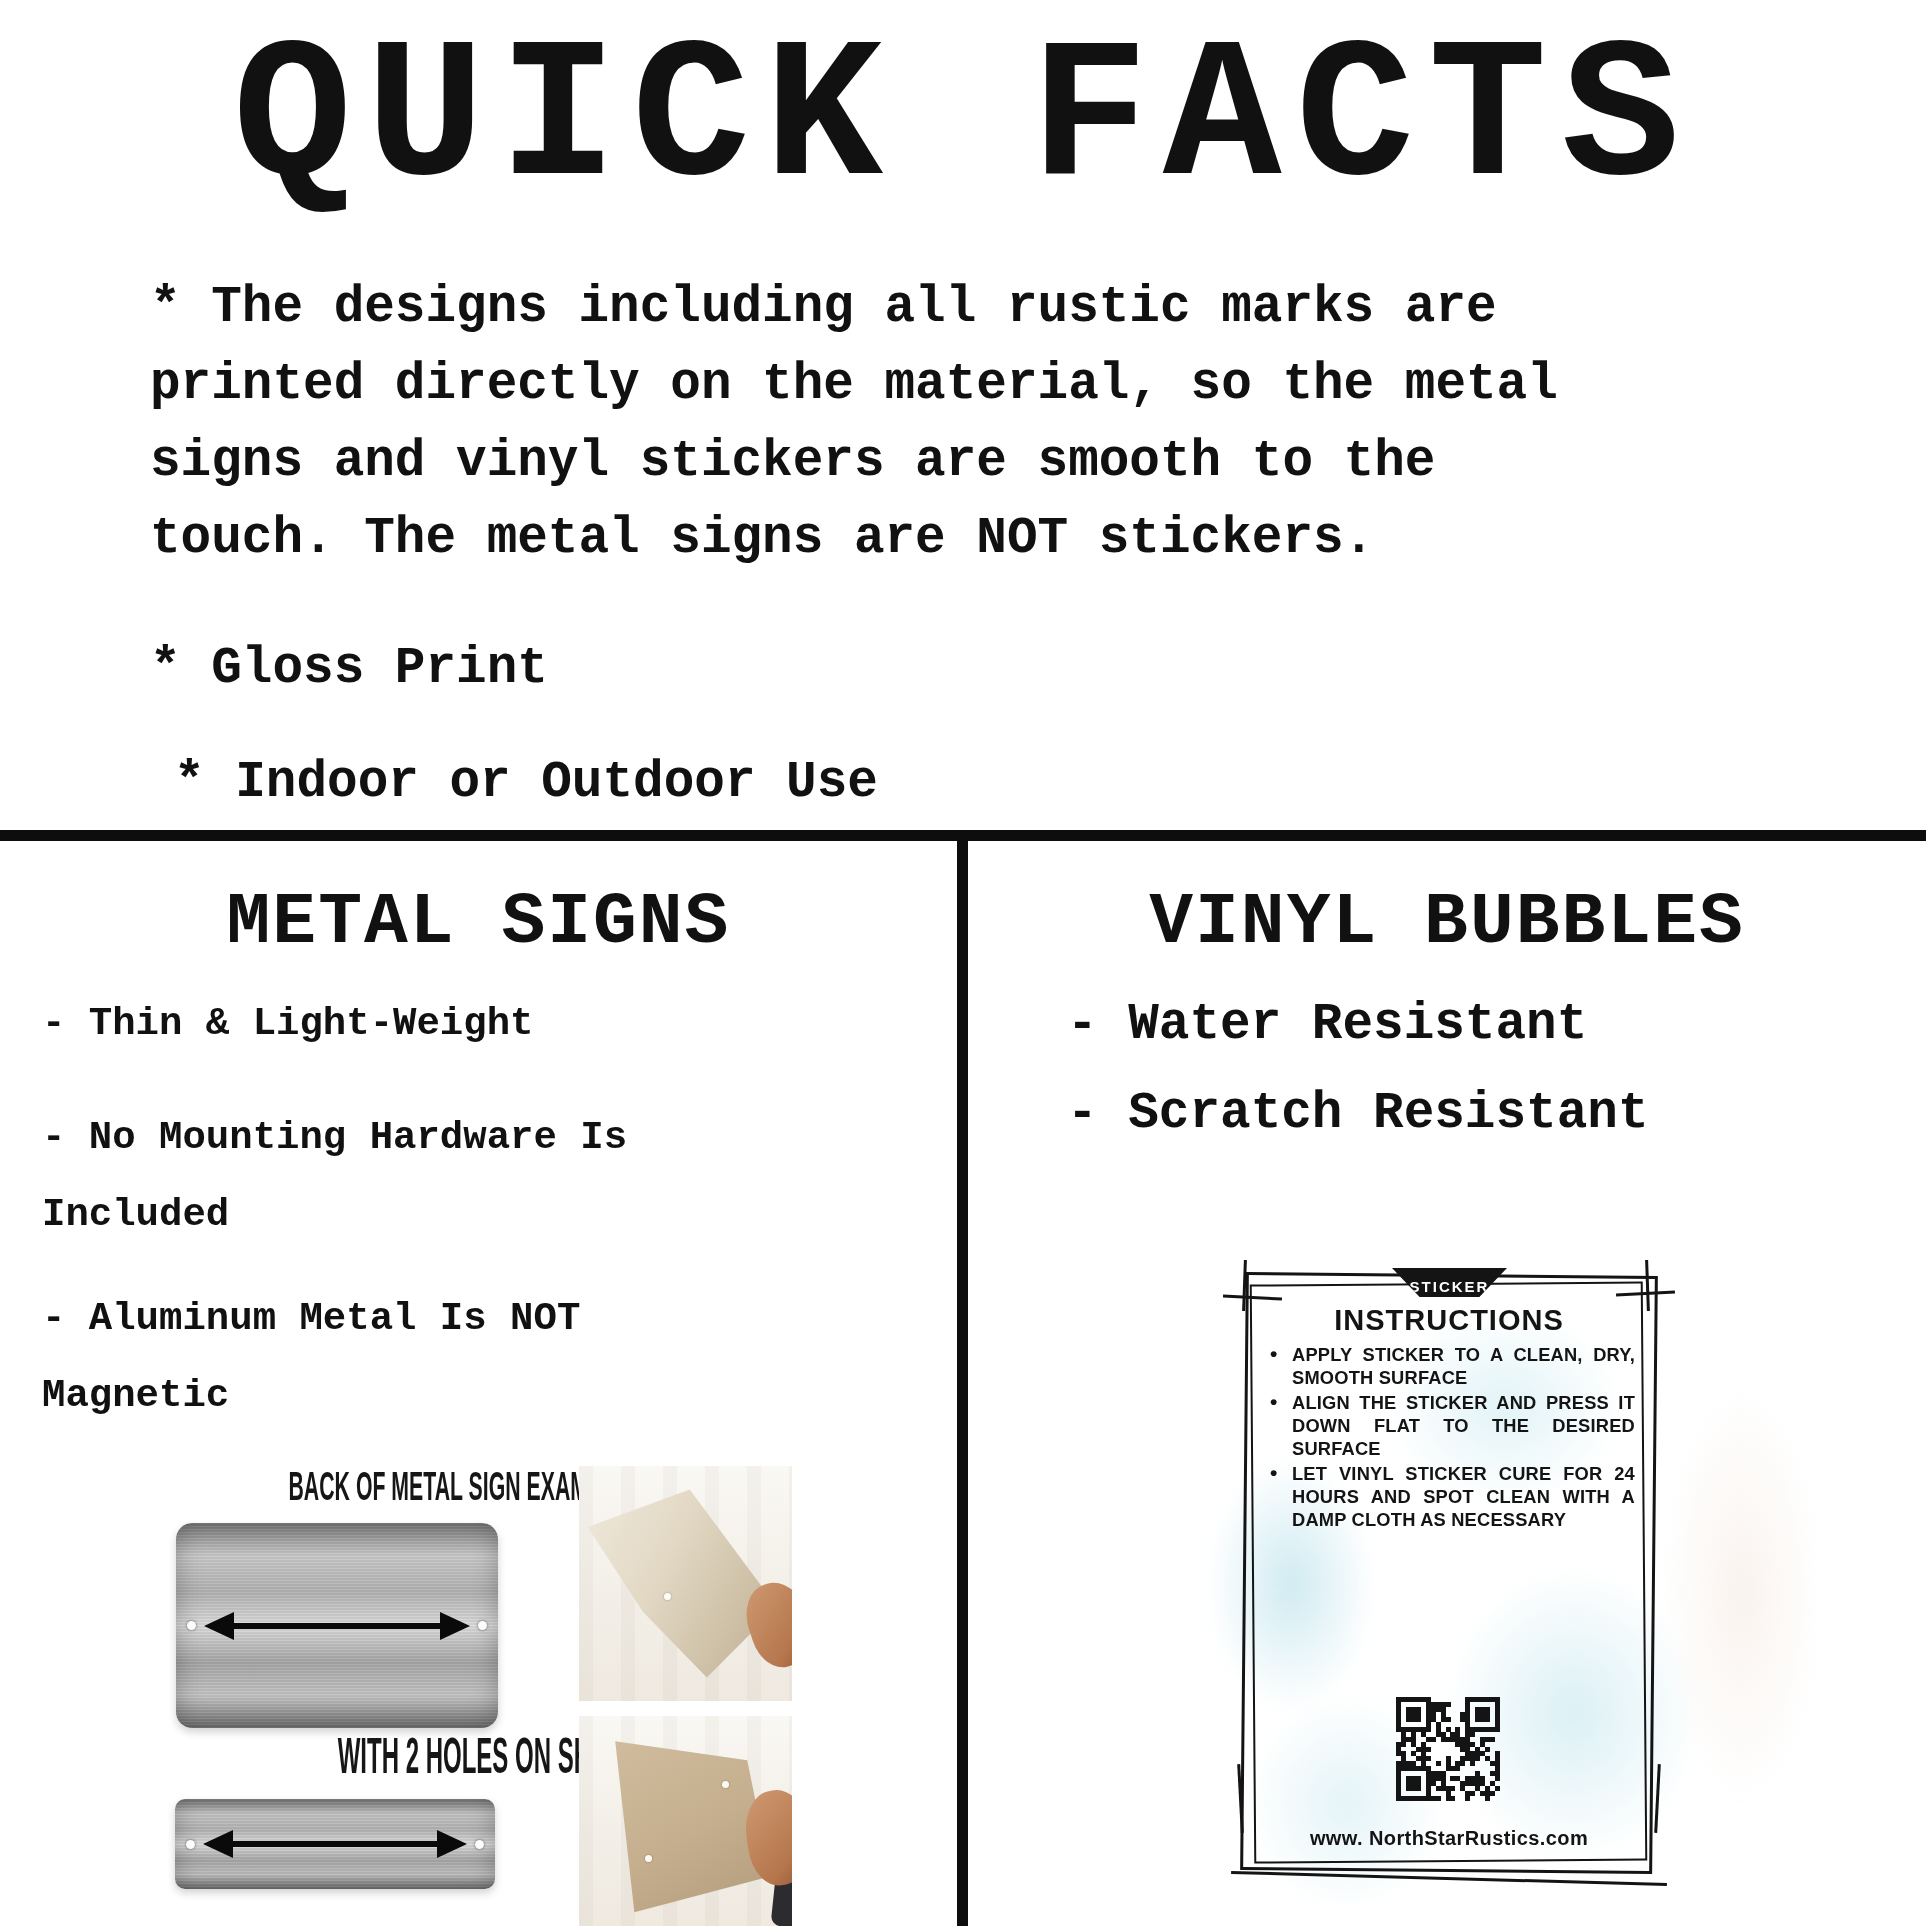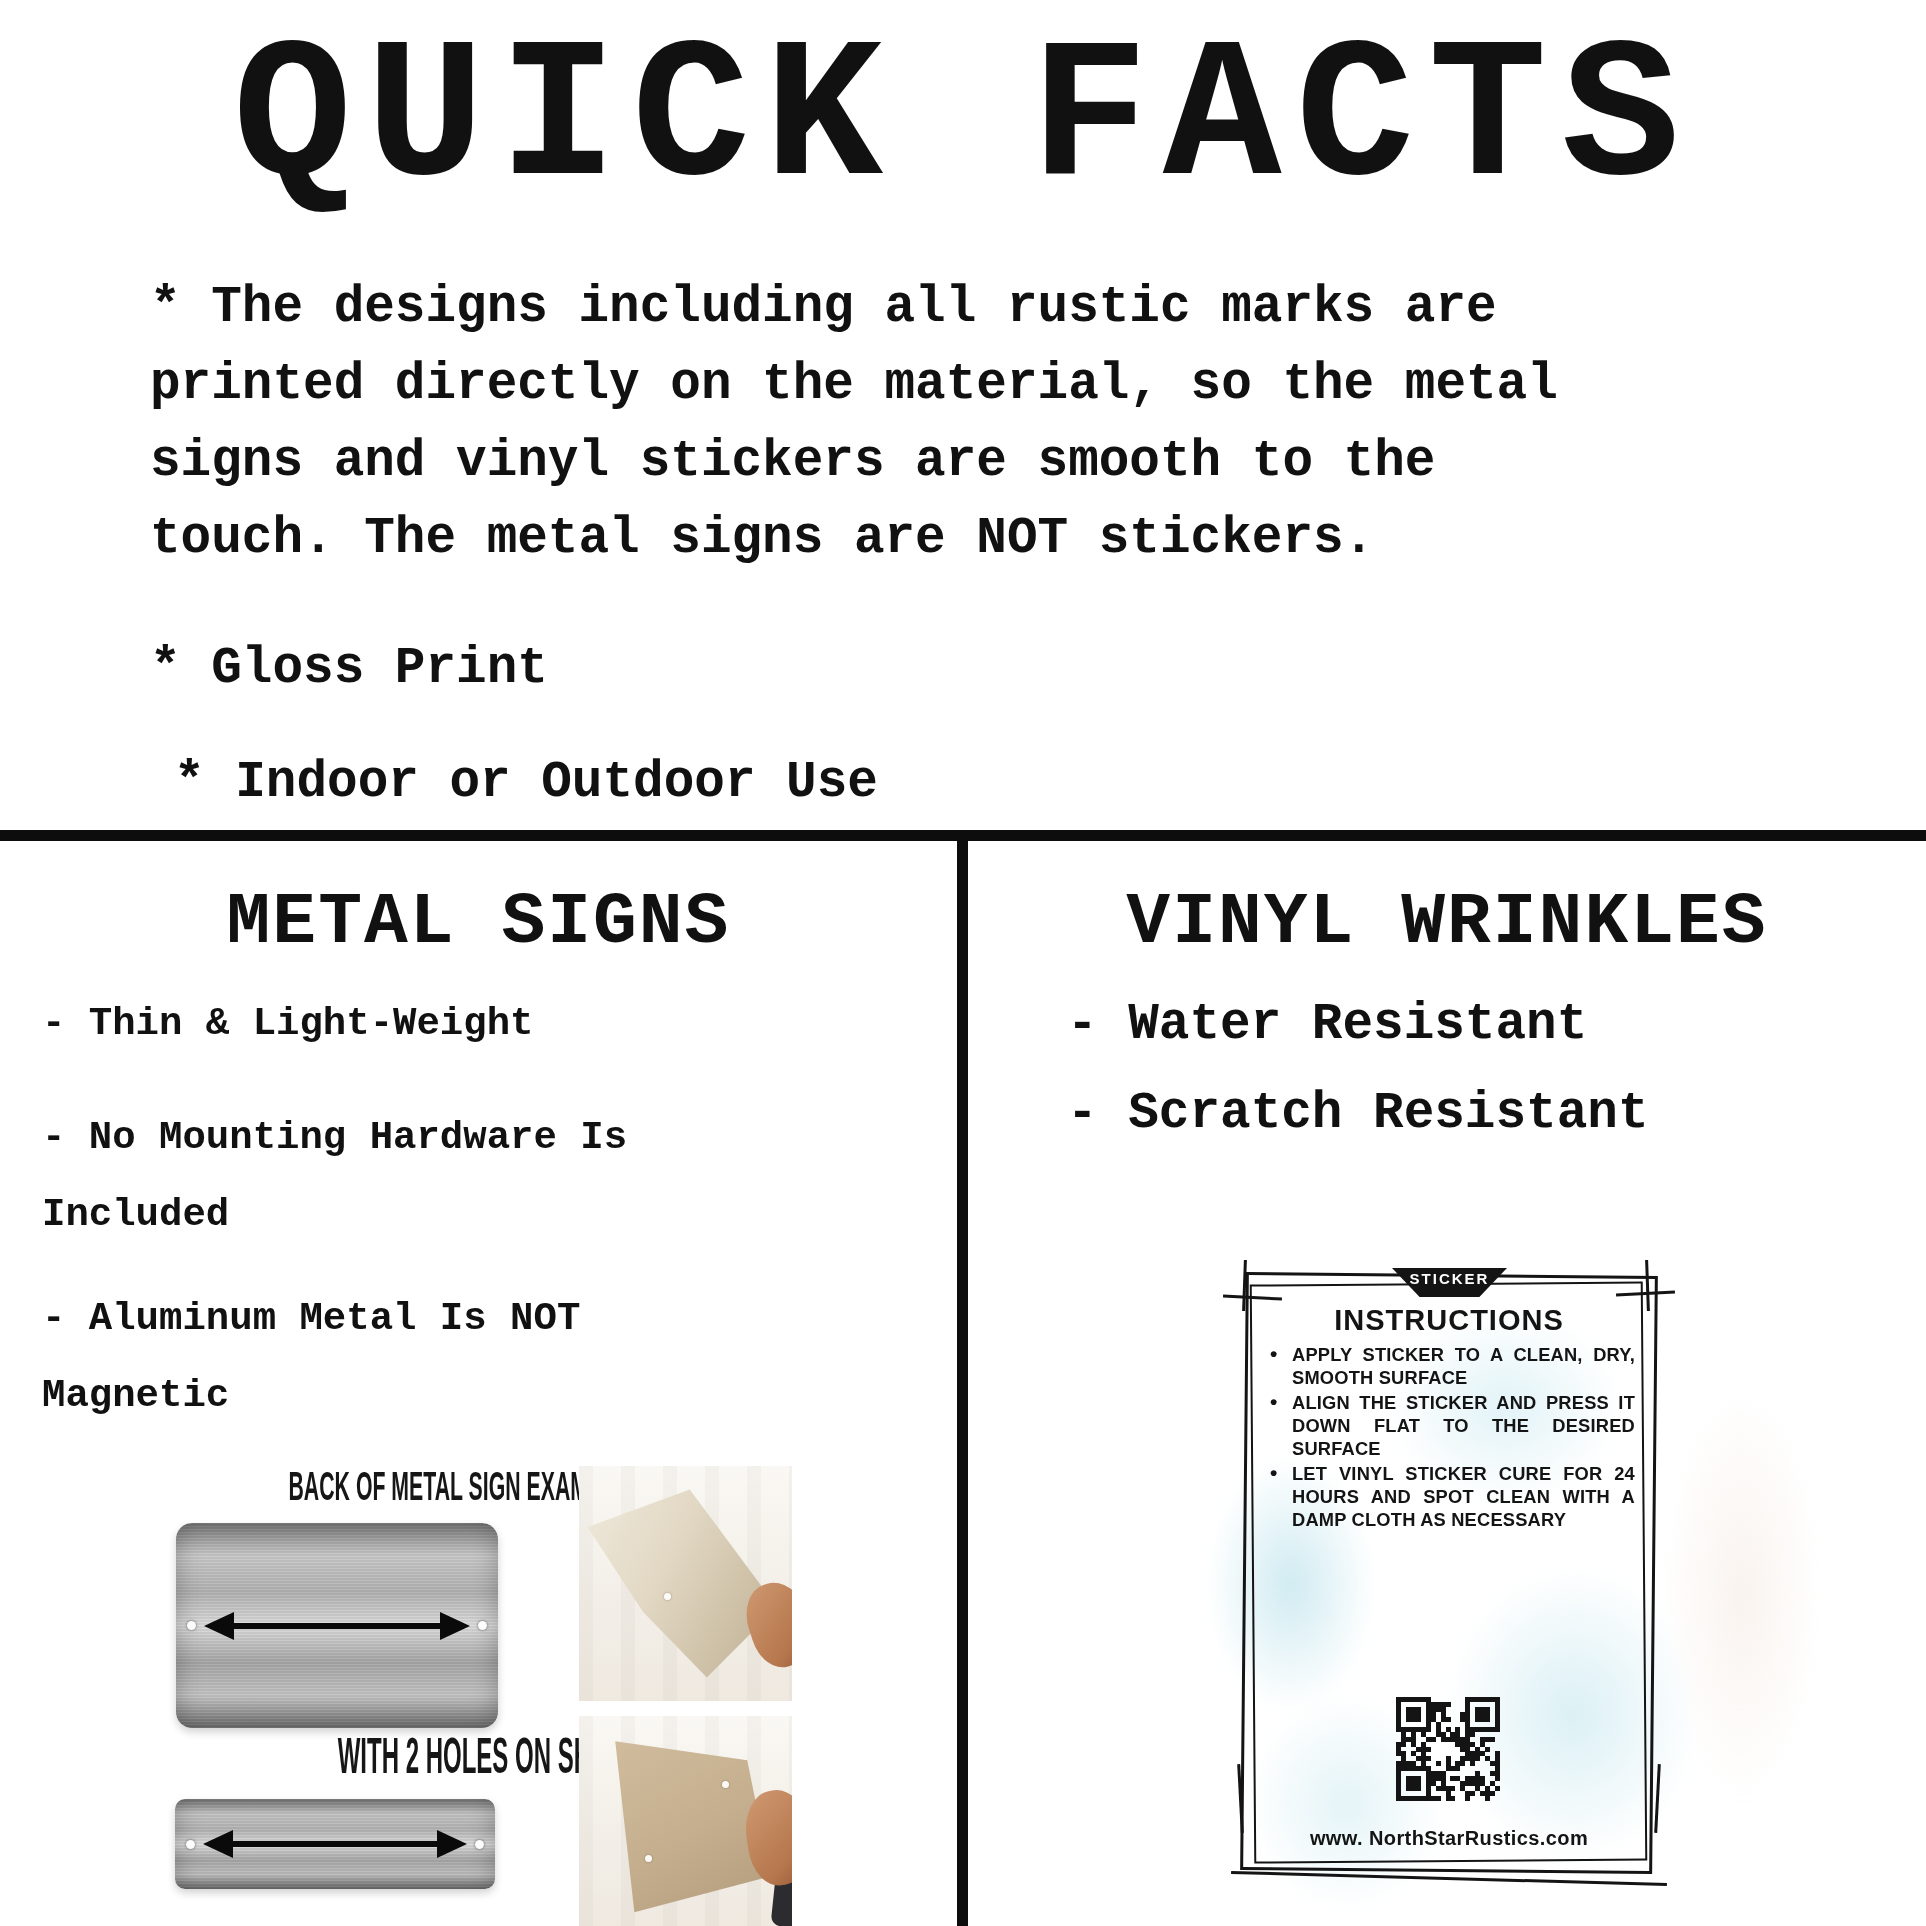--- a/index.html
+++ b/index.html
@@ -92,21 +92,21 @@
   .wblob{position:absolute;border-radius:50%;filter:blur(7px);pointer-events:none;}
   .sk{position:absolute;pointer-events:none;}
   .sk1{inset:6px 6px 14px 6px;border:3px solid #141414;transform:rotate(0.55deg);}
   .sk2{inset:15px 16px 24px 15px;border:2.5px solid #141414;transform:rotate(-0.45deg);}
   .tick{position:absolute;background:#141414;}
   .banner{
     position:absolute;top:0;left:calc(50% - 57px);width:115px;height:29px;background:#141414;
     clip-path:polygon(0 0,100% 0,76% 100%,24% 100%);
     display:flex;align-items:flex-start;justify-content:center;z-index:3;
   }
-  .banner-label{color:#fff;font-family:"Liberation Sans",sans-serif;font-weight:bold;font-size:15px;letter-spacing:2px;margin-top:2px;}
+  .banner-label{color:#fff;font-family:"Liberation Sans",sans-serif;font-weight:bold;font-size:15px;letter-spacing:2px;margin-top:10px;}
   .sb-head{
     position:absolute;top:36px;left:0;width:100%;text-align:center;z-index:3;
     font-family:"Liberation Sans",sans-serif;font-weight:bold;font-size:29px;letter-spacing:1px;color:#141414;
   }
   .steps{
     position:absolute;top:75px;left:30px;right:26px;margin:0;padding:0;list-style:none;z-index:3;
   }
   .steps li{
     position:relative;padding-left:25px;margin-bottom:2px;
     font-family:"Liberation Sans",sans-serif;font-weight:bold;font-size:18.3px;line-height:23px;
@@ -173,21 +173,21 @@
   <div class="photo photo-bottom">
     <div class="sleeve"></div>
     <div class="p-sign"></div>
     <span class="p-hole" style="left:67%;top:31%;"></span>
     <span class="p-hole" style="left:31%;top:66%;"></span>
     <div class="hand"></div>
   </div>
 </div>
 
 <div class="col col-right">
-  <div class="col-h">VINYL WRINKLES</div>
+  <div class="col-h">VINYL BUBBLES</div>
 
   <div class="vbullet tw v-b1">- Water Resistant</div>
   <div class="vbullet tw v-b2">- Scratch Resistant</div>
 
   <div class="sbox">
 
     <div class="wblob" style="left:-30px;top:188px;width:168px;height:257px;background:radial-gradient(ellipse at center,rgba(150,210,225,.45),rgba(150,210,225,0) 70%);"></div>
     <div class="wblob" style="left:149px;top:40px;width:238px;height:198px;background:radial-gradient(ellipse at center,rgba(170,220,232,.35),rgba(170,220,232,0) 70%);"></div>
     <div class="wblob" style="left:208px;top:297px;width:257px;height:297px;background:radial-gradient(ellipse at center,rgba(160,215,228,.38),rgba(160,215,228,0) 70%);"></div>
     <div class="wblob" style="left:10px;top:426px;width:198px;height:218px;background:radial-gradient(ellipse at center,rgba(165,218,230,.3),rgba(165,218,230,0) 70%);"></div>

